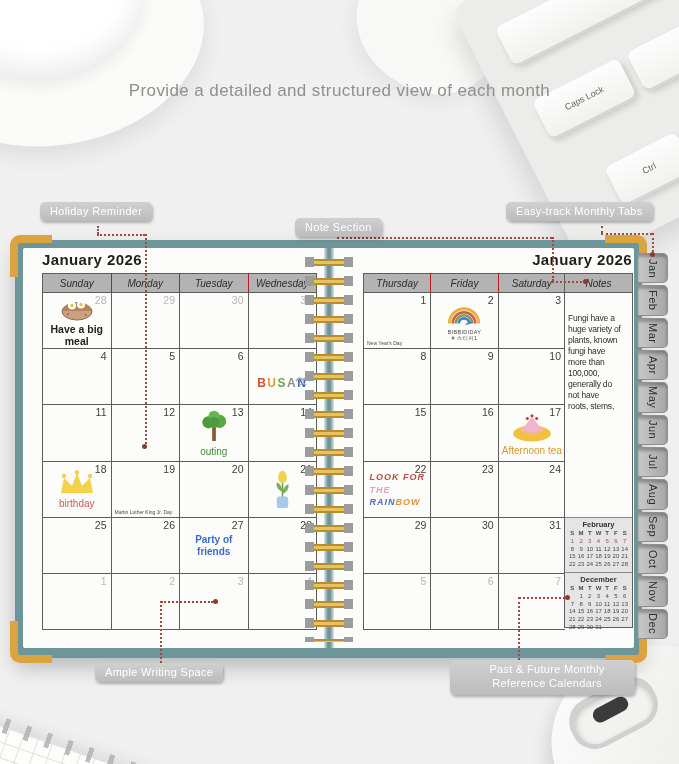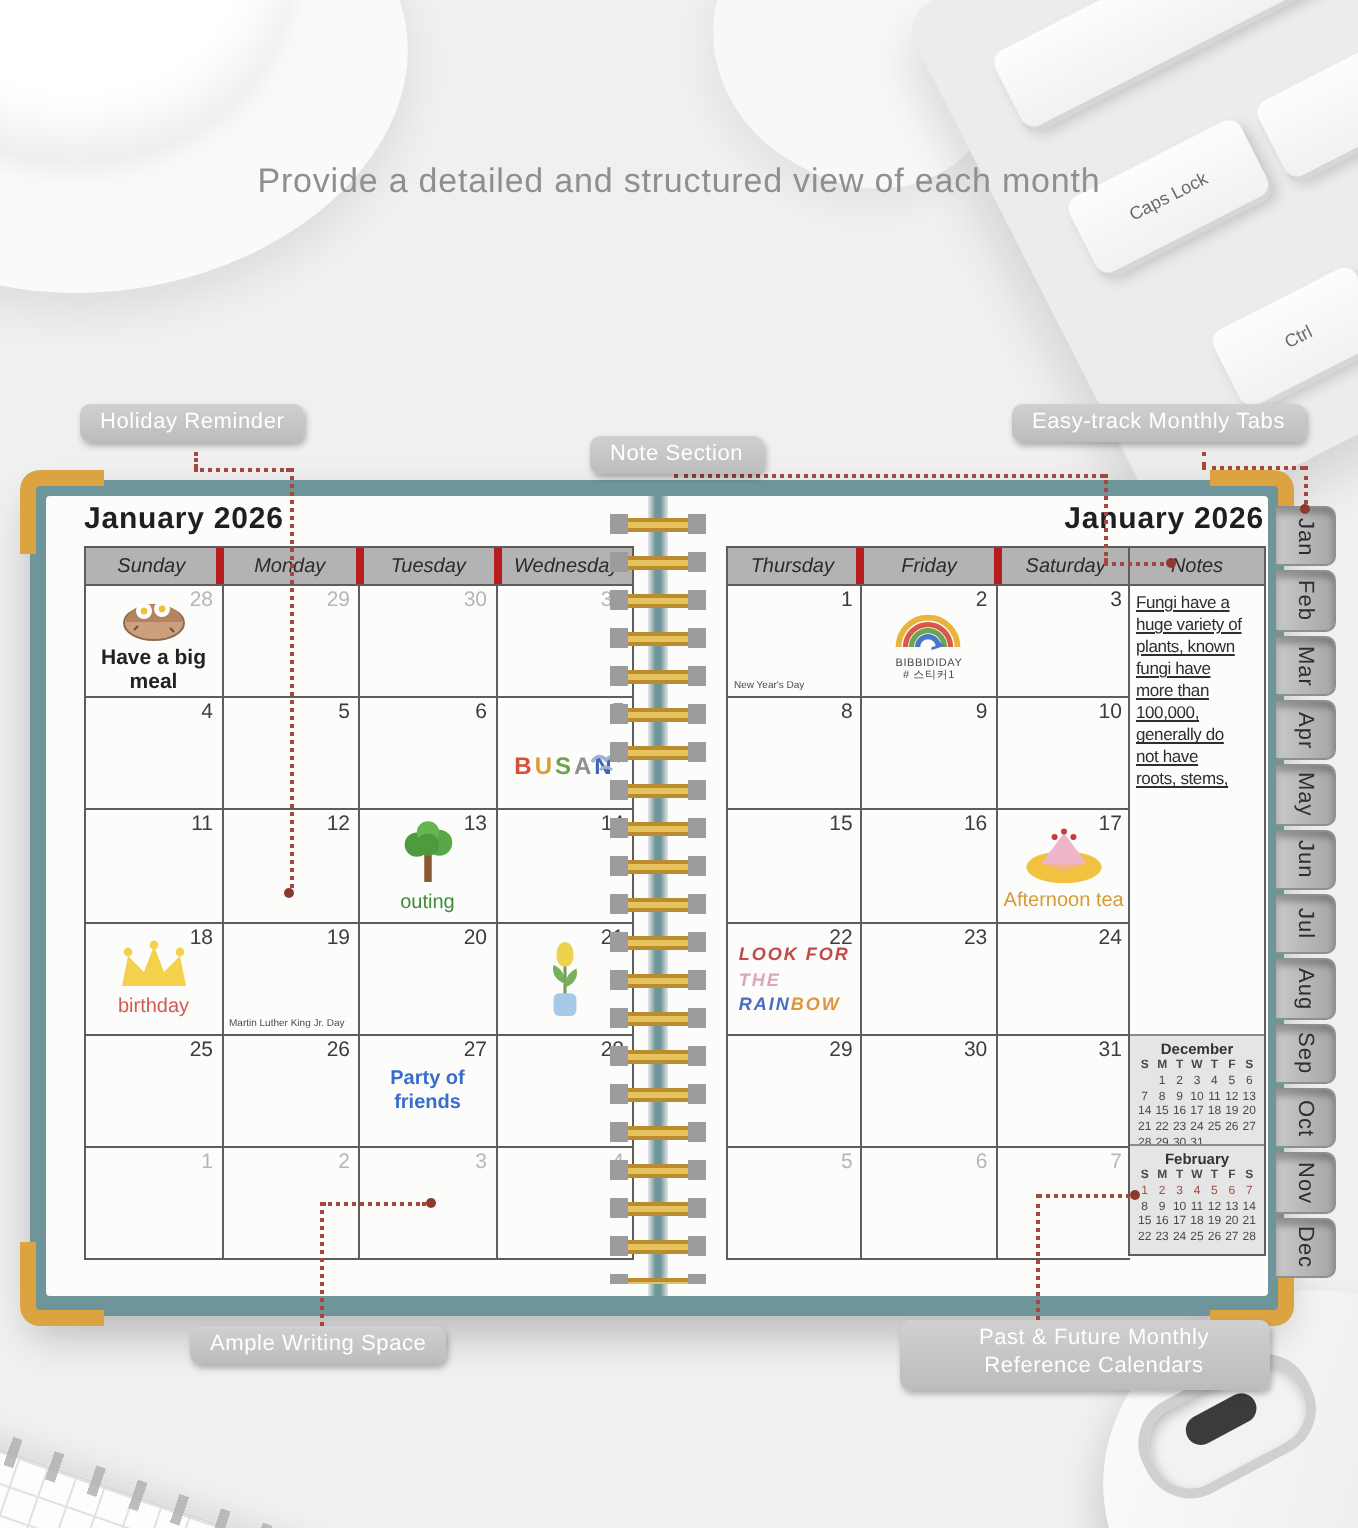--- a/index.html
+++ b/index.html
@@ -65,21 +65,21 @@
   .corner{position:absolute;width:34px;height:34px;border:0 solid #dba440;z-index:4;}
   .c-tl{left:-5px;top:-5px;border-top-width:8px;border-left-width:8px;border-top-left-radius:10px;}
   .c-tr{right:-5px;top:-5px;border-top-width:8px;border-right-width:8px;border-top-right-radius:10px;}
   .c-bl{left:-5px;bottom:-5px;border-bottom-width:8px;border-left-width:8px;border-bottom-left-radius:10px;}
   .c-br{right:-5px;bottom:-5px;border-bottom-width:8px;border-right-width:8px;border-bottom-right-radius:10px;}
   .lp-title{position:absolute;left:27px;top:11px;font-size:15px;font-weight:bold;color:#1f1f1f;letter-spacing:.4px;}
   .rp-title{position:absolute;right:10px;top:11px;font-size:15px;font-weight:bold;color:#1f1f1f;letter-spacing:.4px;}
   .ltable{position:absolute;left:27px;top:33px;width:273px;height:355px;border:1px solid #5d5d5d;}
   .rtable{position:absolute;left:348px;top:33px;width:201px;height:355px;border:1px solid #5d5d5d;border-right:none;}
   .thead{display:flex;height:18px;border-bottom:1px solid #5d5d5d;}
-  .hcell{flex:1;background:#b3b3b3;border-right:4px solid #b91c1c;font-style:italic;font-size:10px;
+  .hcell{flex:1;background:#b3b3b3;border-right:1px solid #b91c1c;font-style:italic;font-size:10px;
          color:#2b2b2b;display:flex;align-items:center;justify-content:center;}
   .hcell:last-child{border-right:none;}
   .tgrid{position:absolute;left:0;top:19px;right:0;bottom:0;display:flex;flex-direction:column;}
   .wrow{flex:1;display:flex;border-top:1px solid #5d5d5d;}
   .wrow:first-child{border-top:none;}
   .cell{flex:1;border-right:1px solid #5d5d5d;position:relative;display:flex;flex-direction:column;
         align-items:center;justify-content:center;overflow:hidden;}
   .cell:last-child{border-right:none;}
   .num{position:absolute;top:1px;right:4px;font-size:10.5px;color:#3d3d3d;}
   .muted{color:#b6b6b6;}
@@ -93,21 +93,21 @@
   .style-orange{color:#d79a33;}
   .style-busan{font-size:12px;font-weight:bold;letter-spacing:1.5px;margin-top:14px;}
   .style-rainbowtext{font-size:9px;font-weight:bold;font-style:italic;text-align:left;letter-spacing:1px;line-height:1.35;}
   .style-bibbidi{font-size:5.5px;letter-spacing:.3px;}
   .holiday{position:absolute;bottom:2px;left:3px;font-size:5px;color:#4a4a4a;white-space:nowrap;}
   
   .notescol{position:absolute;left:549px;top:33px;width:69px;height:355px;border:1px solid #5d5d5d;
             display:flex;flex-direction:column;box-sizing:border-box;}
   .notes-head{height:18px;min-height:18px;background:#b3b3b3;border-bottom:1px solid #5d5d5d;
               font-style:italic;font-size:10px;color:#2b2b2b;display:flex;align-items:center;justify-content:center;}
-  .notes-text{flex:1;padding:3px 3px;font-size:8.5px;letter-spacing:-.2px;line-height:1.3;color:#2e2e2e;white-space:pre-line;text-decoration:underline;}
+  .notes-text{flex:1;padding:20px 3px;font-size:8.5px;letter-spacing:-.2px;line-height:1.3;color:#2e2e2e;white-space:pre-line;}
   .mini{height:55px;min-height:55px;background:#e5e5e5;border-top:1px solid #8a8a8a;padding:2px 3px 0;box-sizing:border-box;}
   .mini-title{font-size:7.5px;font-weight:bold;text-align:center;color:#333;margin-bottom:1px;}
   .mini-grid{display:grid;grid-template-columns:repeat(7,1fr);font-size:6px;color:#4a4a4a;
              text-align:center;line-height:1.3;}
   .mh{font-weight:bold;}
   .feb-hl{color:#9c5248;}
   
   .spiral{position:absolute;left:290px;top:14px;width:48px;height:388px;z-index:5;
     background:repeating-linear-gradient(180deg,transparent 0 5px,#b98c2f 5px 7px,#e7c35e 7px 10px,#b98c2f 10px 12px,transparent 12px 19px);}
   .spiral::before,.spiral::after{content:"";position:absolute;top:0;bottom:0;width:9px;
@@ -422,20 +422,60 @@
 huge variety of
 plants, known
 fungi have
 more than
 100,000,
 generally do
 not have
 roots, stems,</div>
       <div id="minis" style="display:contents"></div>
     <div class="mini">
+          <div class="mini-title">February</div>
+          <div class="mini-grid">
+            <div class="mh">S</div>
+            <div class="mh">M</div>
+            <div class="mh">T</div>
+            <div class="mh">W</div>
+            <div class="mh">T</div>
+            <div class="mh">F</div>
+            <div class="mh">S</div>
+            <div class="md feb-hl">1</div>
+            <div class="md feb-hl">2</div>
+            <div class="md feb-hl">3</div>
+            <div class="md feb-hl">4</div>
+            <div class="md feb-hl">5</div>
+            <div class="md feb-hl">6</div>
+            <div class="md feb-hl">7</div>
+            <div class="md">8</div>
+            <div class="md">9</div>
+            <div class="md">10</div>
+            <div class="md">11</div>
+            <div class="md">12</div>
+            <div class="md">13</div>
+            <div class="md">14</div>
+            <div class="md">15</div>
+            <div class="md">16</div>
+            <div class="md">17</div>
+            <div class="md">18</div>
+            <div class="md">19</div>
+            <div class="md">20</div>
+            <div class="md">21</div>
+            <div class="md">22</div>
+            <div class="md">23</div>
+            <div class="md">24</div>
+            <div class="md">25</div>
+            <div class="md">26</div>
+            <div class="md">27</div>
+            <div class="md">28</div>
+          </div>
+        </div>
+        <div class="mini">
           <div class="mini-title">December</div>
           <div class="mini-grid">
             <div class="mh">S</div>
             <div class="mh">M</div>
             <div class="mh">T</div>
             <div class="mh">W</div>
             <div class="mh">T</div>
             <div class="mh">F</div>
             <div class="mh">S</div>
             <div class="md"></div>
@@ -468,60 +508,20 @@
             <div class="md">27</div>
             <div class="md">28</div>
             <div class="md">29</div>
             <div class="md">30</div>
             <div class="md">31</div>
             <div class="md"></div>
             <div class="md"></div>
             <div class="md"></div>
           </div>
         </div>
-        <div class="mini">
-          <div class="mini-title">February</div>
-          <div class="mini-grid">
-            <div class="mh">S</div>
-            <div class="mh">M</div>
-            <div class="mh">T</div>
-            <div class="mh">W</div>
-            <div class="mh">T</div>
-            <div class="mh">F</div>
-            <div class="mh">S</div>
-            <div class="md feb-hl">1</div>
-            <div class="md feb-hl">2</div>
-            <div class="md feb-hl">3</div>
-            <div class="md feb-hl">4</div>
-            <div class="md feb-hl">5</div>
-            <div class="md feb-hl">6</div>
-            <div class="md feb-hl">7</div>
-            <div class="md">8</div>
-            <div class="md">9</div>
-            <div class="md">10</div>
-            <div class="md">11</div>
-            <div class="md">12</div>
-            <div class="md">13</div>
-            <div class="md">14</div>
-            <div class="md">15</div>
-            <div class="md">16</div>
-            <div class="md">17</div>
-            <div class="md">18</div>
-            <div class="md">19</div>
-            <div class="md">20</div>
-            <div class="md">21</div>
-            <div class="md">22</div>
-            <div class="md">23</div>
-            <div class="md">24</div>
-            <div class="md">25</div>
-            <div class="md">26</div>
-            <div class="md">27</div>
-            <div class="md">28</div>
-          </div>
-        </div>
       </div>
 
     <div class="spiral"></div>
   </div>
 
   <div class="tabs" id="tabs">
       <div class="tab">
         <span>Jan</span>
       </div>
       <div class="tab">

